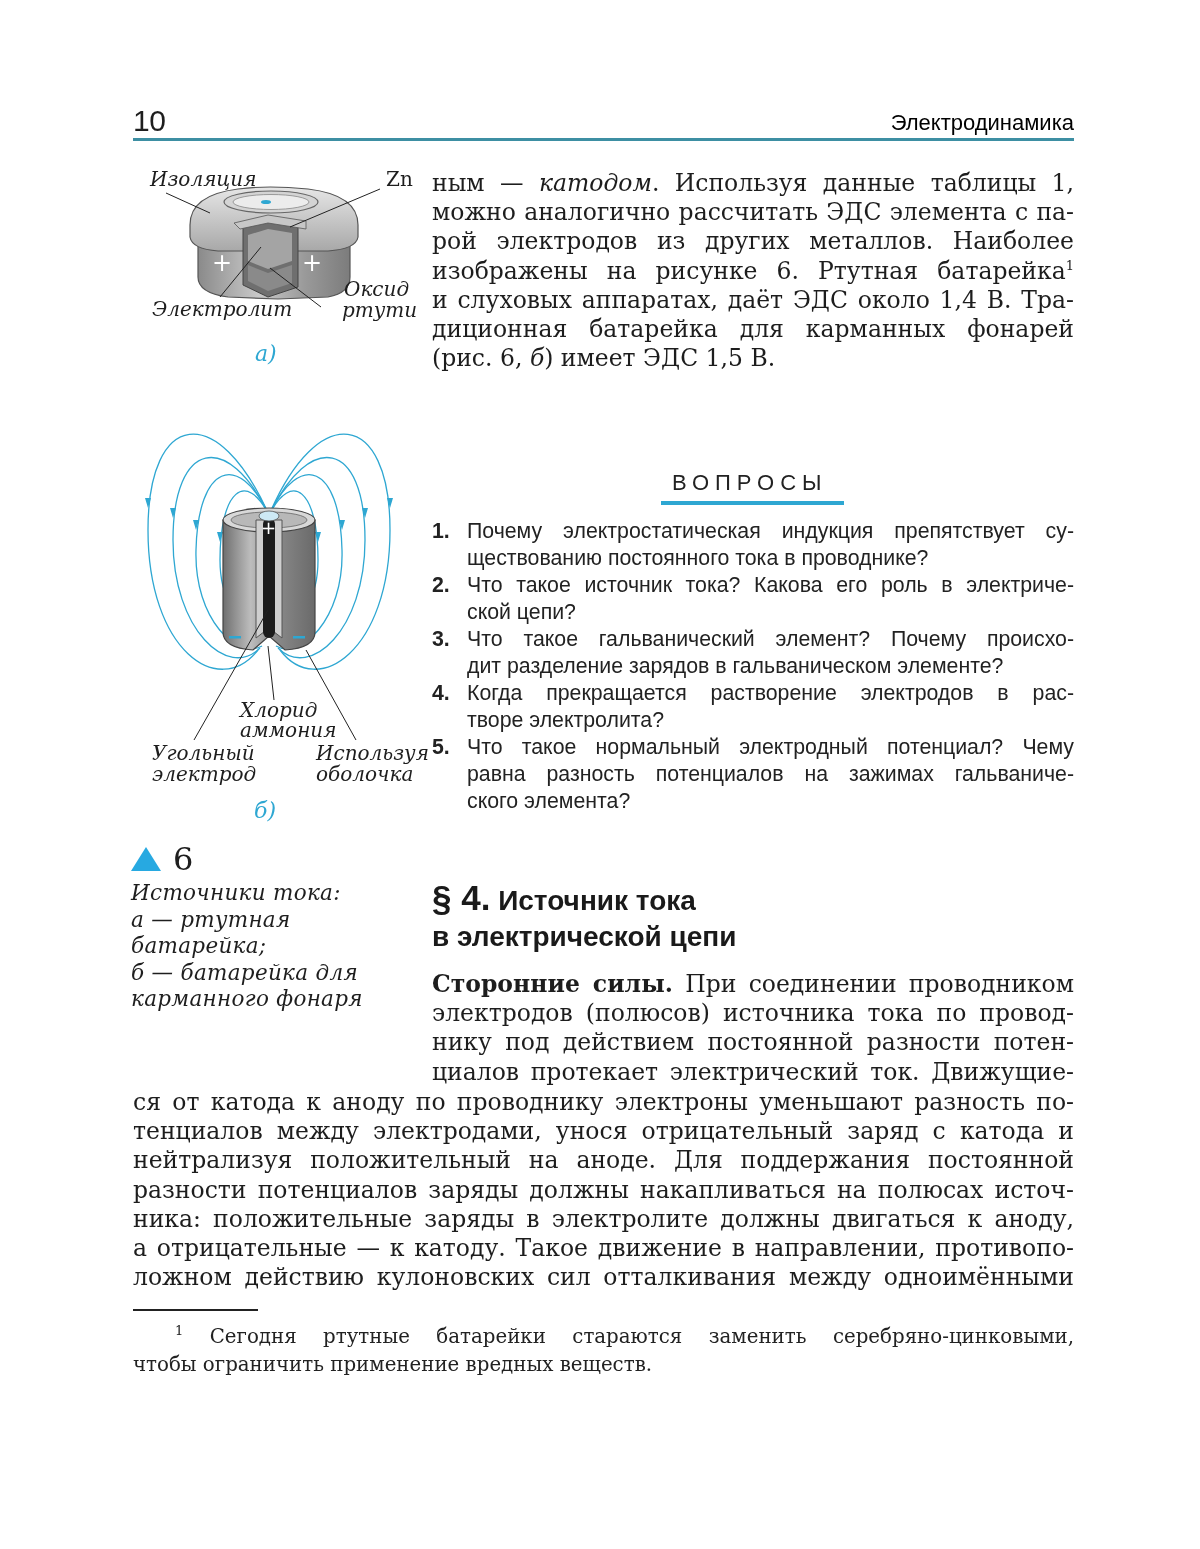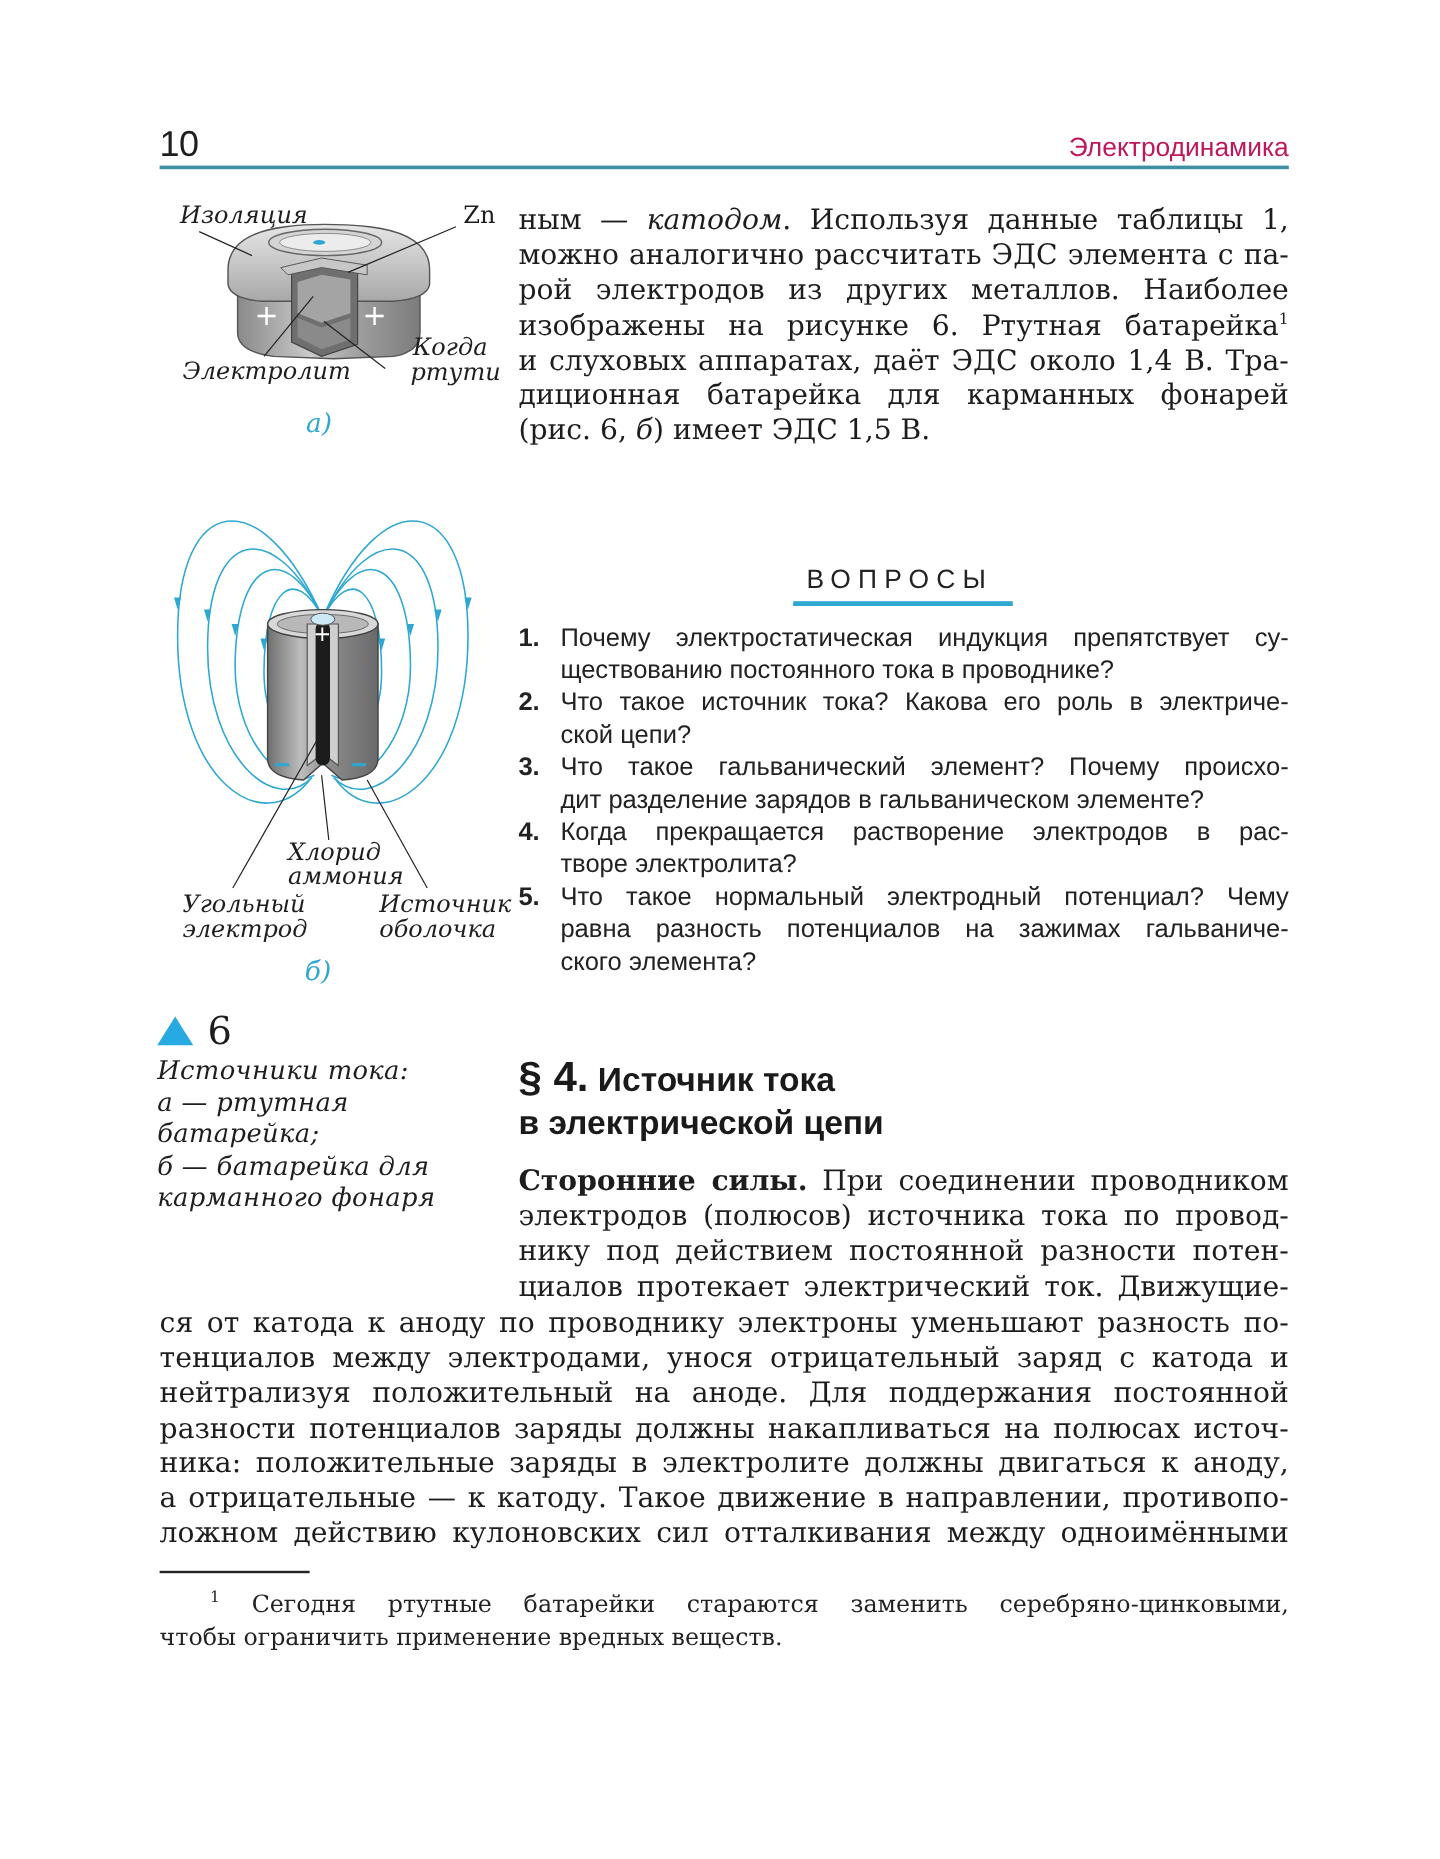--- a/index.html
+++ b/index.html
@@ -4,21 +4,21 @@
 <style>
   html, body { margin: 0; padding: 0; background: #ffffff; }
   body { width: 1200px; height: 1549px; position: relative; overflow: hidden; color: #1e1e1e; }
   .abs { position: absolute; }
   .sans { font-family: "Liberation Sans", "DejaVu Sans", sans-serif; }
   .serif { font-family: "DejaVu Serif", "Liberation Serif", serif; }
   .ital { font-style: italic; }
 
   
   .page-num { left: 133px; top: 104px; font-size: 30px; letter-spacing: -0.5px; }
-  .running-head { right: 126px; top: 110px; font-size: 22px; color: #be185d; }
+  .running-head { right: 126px; top: 110px; font-size: 22px; color: #000000; }
   .head-rule { left: 133px; top: 138px; width: 941px; height: 3px; background: #3d8fa3; }
 
   
   .para { font-size: 23.5px; line-height: 29.2px; text-align: justify; color: #1d1d1d; }
   .para .line { display: block; text-align: justify; text-align-last: justify; white-space: nowrap; }
   .para .line.last { text-align-last: left; }
   .para sup { font-size: 13px; line-height: 0; vertical-align: super; }
 
   
   .q-title { left: 672px; top: 470px; font-size: 22px; letter-spacing: 6px; color: #222; }
@@ -87,21 +87,21 @@
     <text x="174" y="106" font-size="24" fill="#ffffff" font-family="DejaVu Sans, sans-serif">+</text>
 
     <line x1="38" y1="28" x2="82" y2="48" stroke="#222" stroke-width="1"></line>
     <line x1="252" y1="24" x2="162" y2="62" stroke="#222" stroke-width="1"></line>
     <line x1="92" y1="132" x2="133" y2="82" stroke="#222" stroke-width="1"></line>
     <line x1="193" y1="142" x2="142" y2="103" stroke="#222" stroke-width="1"></line>
   </svg>
   <div class="abs lbl serif" style="left:2px; top:4px;">Изоляция</div>
   <div class="abs lbl serif" style="left:238px; top:4px; font-style:normal;">Zn</div>
   <div class="abs lbl serif" style="left:4px; top:134px;">Электролит</div>
-  <div class="abs lbl serif" style="left:196px; top:114px;">Когда</div>
+  <div class="abs lbl serif" style="left:196px; top:114px;">Оксид</div>
   <div class="abs lbl serif" style="left:194px; top:135px;">ртути</div>
   <div class="abs sublabel serif" style="left:127px; top:176px;">а)</div>
 </div>
 
 <div class="abs" style="left:128px; top:410px; width:290px; height:420px;">
   <svg width="290" height="420" viewBox="0 0 290 420" style="position:absolute;left:0;top:0;">
     <defs>
       <linearGradient id="gCyl" x1="0" x2="1" y1="0" y2="0">
         <stop offset="0" stop-color="#6f6f6f"></stop>
         <stop offset="0.3" stop-color="#bdbdbd"></stop>
@@ -147,21 +147,21 @@
     <rect x="165" y="226" width="12" height="2.5" fill="#2ea7d2"></rect>
 
     <line x1="66" y1="330" x2="140" y2="200" stroke="#222" stroke-width="1"></line>
     <line x1="146" y1="290" x2="140" y2="236" stroke="#222" stroke-width="1"></line>
     <line x1="228" y1="330" x2="178" y2="240" stroke="#222" stroke-width="1"></line>
   </svg>
   <div class="abs lbl serif" style="left:92px; top:290px;">Хлорид</div>
   <div class="abs lbl serif" style="left:92px; top:310px;">аммония</div>
   <div class="abs lbl serif" style="left:4px; top:333px;">Угольный</div>
   <div class="abs lbl serif" style="left:4px; top:354px;">электрод</div>
-  <div class="abs lbl serif" style="left:168px; top:333px;">Источник</div>
+  <div class="abs lbl serif" style="left:168px; top:333px;">Используя</div>
   <div class="abs lbl serif" style="left:168px; top:354px;">оболочка</div>
   <div class="abs sublabel serif" style="left:126px; top:388px;">б)</div>
 </div>
 
 <div class="abs fig-number serif">
   <div class="tri"></div>
   <span>6</span>
 </div>
 <div class="abs fig-caption serif">
   <div>Источники тока:</div>

